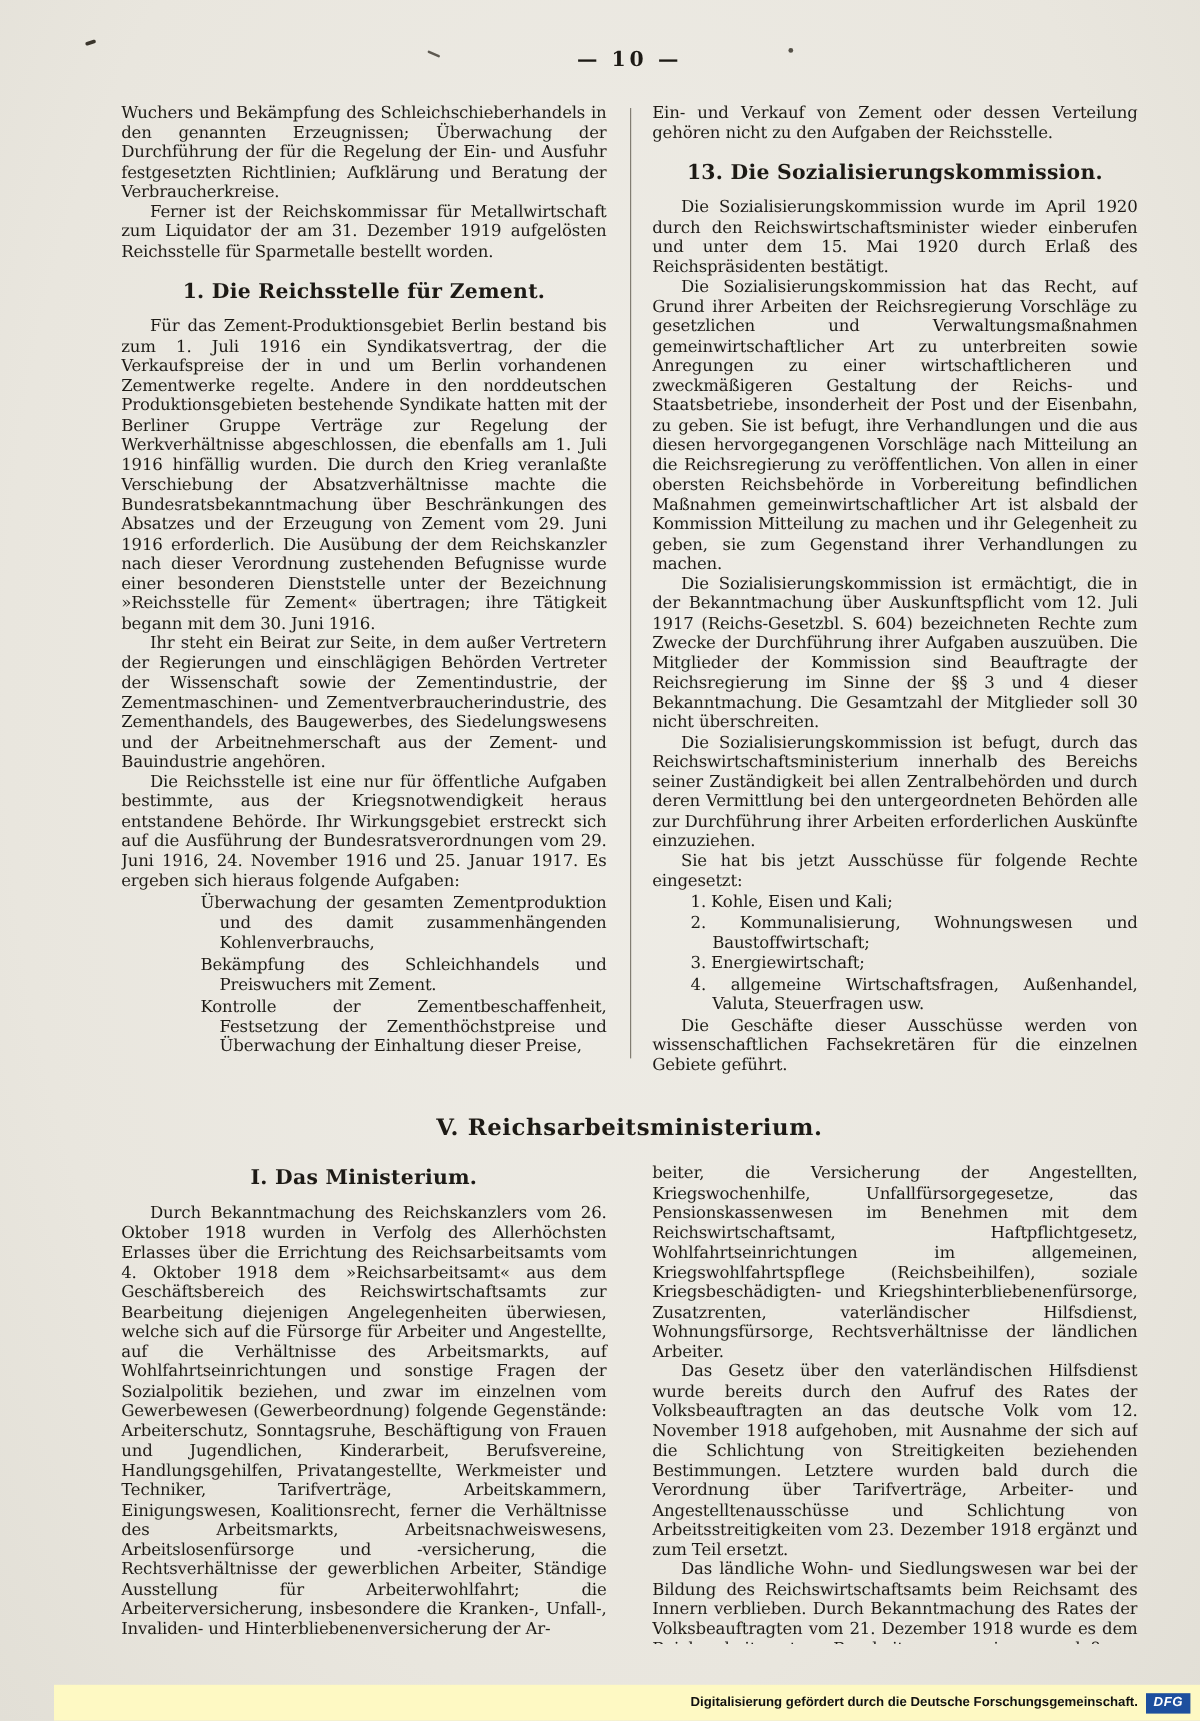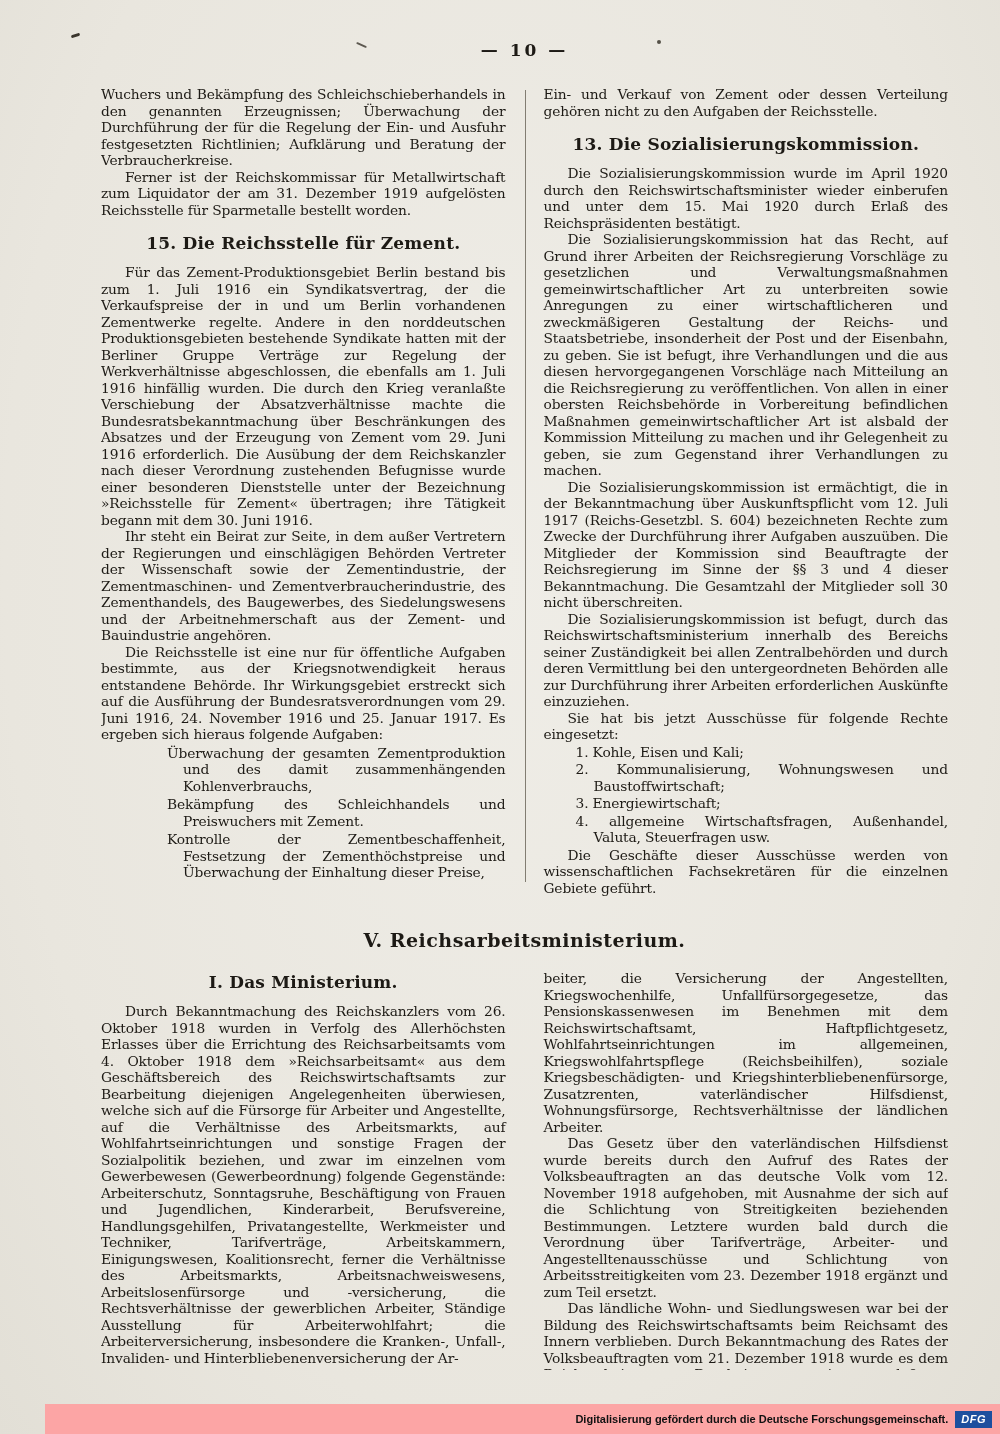--- a/index.html
+++ b/index.html
@@ -35,21 +35,21 @@
   .hang{
     margin:2px 0 2px 0;padding-left:82px;text-indent:-16px;
     text-align:justify;font-size:13.8px;line-height:16.5px;letter-spacing:-0.15px;
   }
   .numitem{
     margin:1px 0;padding-left:50px;text-indent:-18px;
     text-align:justify;font-size:13.8px;line-height:16.5px;letter-spacing:-0.15px;
   }
   
   .footer-strip{
-    position:absolute;left:0;right:0;bottom:0;height:30px;background:#fca5a5;
+    position:absolute;left:0;right:0;bottom:0;height:30px;background:#fef9c3;
     display:flex;justify-content:flex-end;align-items:center;gap:7px;
     padding-right:8px;box-sizing:border-box;
   }
   .credit{
     font-family:"Liberation Sans", sans-serif;font-size:11px;font-weight:bold;color:#111;
   }
   .dfg{
     display:inline-block;background:#1d4f9e;color:#ffffff;
     font-family:"Liberation Sans", sans-serif;font-style:italic;font-weight:bold;
     font-size:11px;line-height:14px;padding:1px 6px 2px;letter-spacing:0.5px;text-align:right;
@@ -71,21 +71,21 @@
 
   <div class="pagenum">— 10 —</div>
 
   <div class="top-cols">
     <div class="divider"></div>
 
     <div class="col">
       <p class="cont">Wuchers und Bekämpfung des Schleichschieberhandels in den genannten Erzeugnissen; Überwachung der Durchführung der für die Regelung der Ein- und Ausfuhr festgesetzten Richtlinien; Aufklärung und Beratung der Verbraucherkreise.</p>
       <p class="ind">Ferner ist der Reichskommissar für Metallwirtschaft zum Liquidator der am 31. Dezember 1919 aufgelösten Reichsstelle für Sparmetalle bestellt worden.</p>
 
-      <h3 class="sec">15. Die Reichsstelle für Zement.</h3>
+      <h3 class="sec">1. Die Reichsstelle für Zement.</h3>
 
       <p class="ind">Für das Zement-Produktionsgebiet Berlin bestand bis zum 1. Juli 1916 ein Syndikatsvertrag, der die Verkaufspreise der in und um Berlin vorhandenen Zementwerke regelte. Andere in den norddeutschen Produktionsgebieten bestehende Syndikate hatten mit der Berliner Gruppe Verträge zur Regelung der Werkverhältnisse abgeschlossen, die ebenfalls am 1. Juli 1916 hinfällig wurden. Die durch den Krieg veranlaßte Verschiebung der Absatzverhältnisse machte die Bundesratsbekanntmachung über Beschränkungen des Absatzes und der Erzeugung von Zement vom 29. Juni 1916 erforderlich. Die Ausübung der dem Reichskanzler nach dieser Verordnung zustehenden Befugnisse wurde einer besonderen Dienststelle unter der Bezeichnung »Reichsstelle für Zement« übertragen; ihre Tätigkeit begann mit dem 30. Juni 1916.</p>
       <p class="ind">Ihr steht ein Beirat zur Seite, in dem außer Vertretern der Regierungen und einschlägigen Behörden Vertreter der Wissenschaft sowie der Zementindustrie, der Zementmaschinen- und Zementverbraucherindustrie, des Zementhandels, des Baugewerbes, des Siedelungswesens und der Arbeitnehmerschaft aus der Zement- und Bauindustrie angehören.</p>
       <p class="ind">Die Reichsstelle ist eine nur für öffentliche Aufgaben bestimmte, aus der Kriegsnotwendigkeit heraus entstandene Behörde. Ihr Wirkungsgebiet erstreckt sich auf die Ausführung der Bundesratsverordnungen vom 29. Juni 1916, 24. November 1916 und 25. Januar 1917. Es ergeben sich hieraus folgende Aufgaben:</p>
 
       <div class="hang">Überwachung der gesamten Zementproduktion und des damit zusammenhängenden Kohlenverbrauchs,</div>
       <div class="hang">Bekämpfung des Schleichhandels und Preiswuchers mit Zement.</div>
       <div class="hang">Kontrolle der Zementbeschaffenheit, Festsetzung der Zementhöchstpreise und Überwachung der Einhaltung dieser Preise,</div>
     </div>
 

